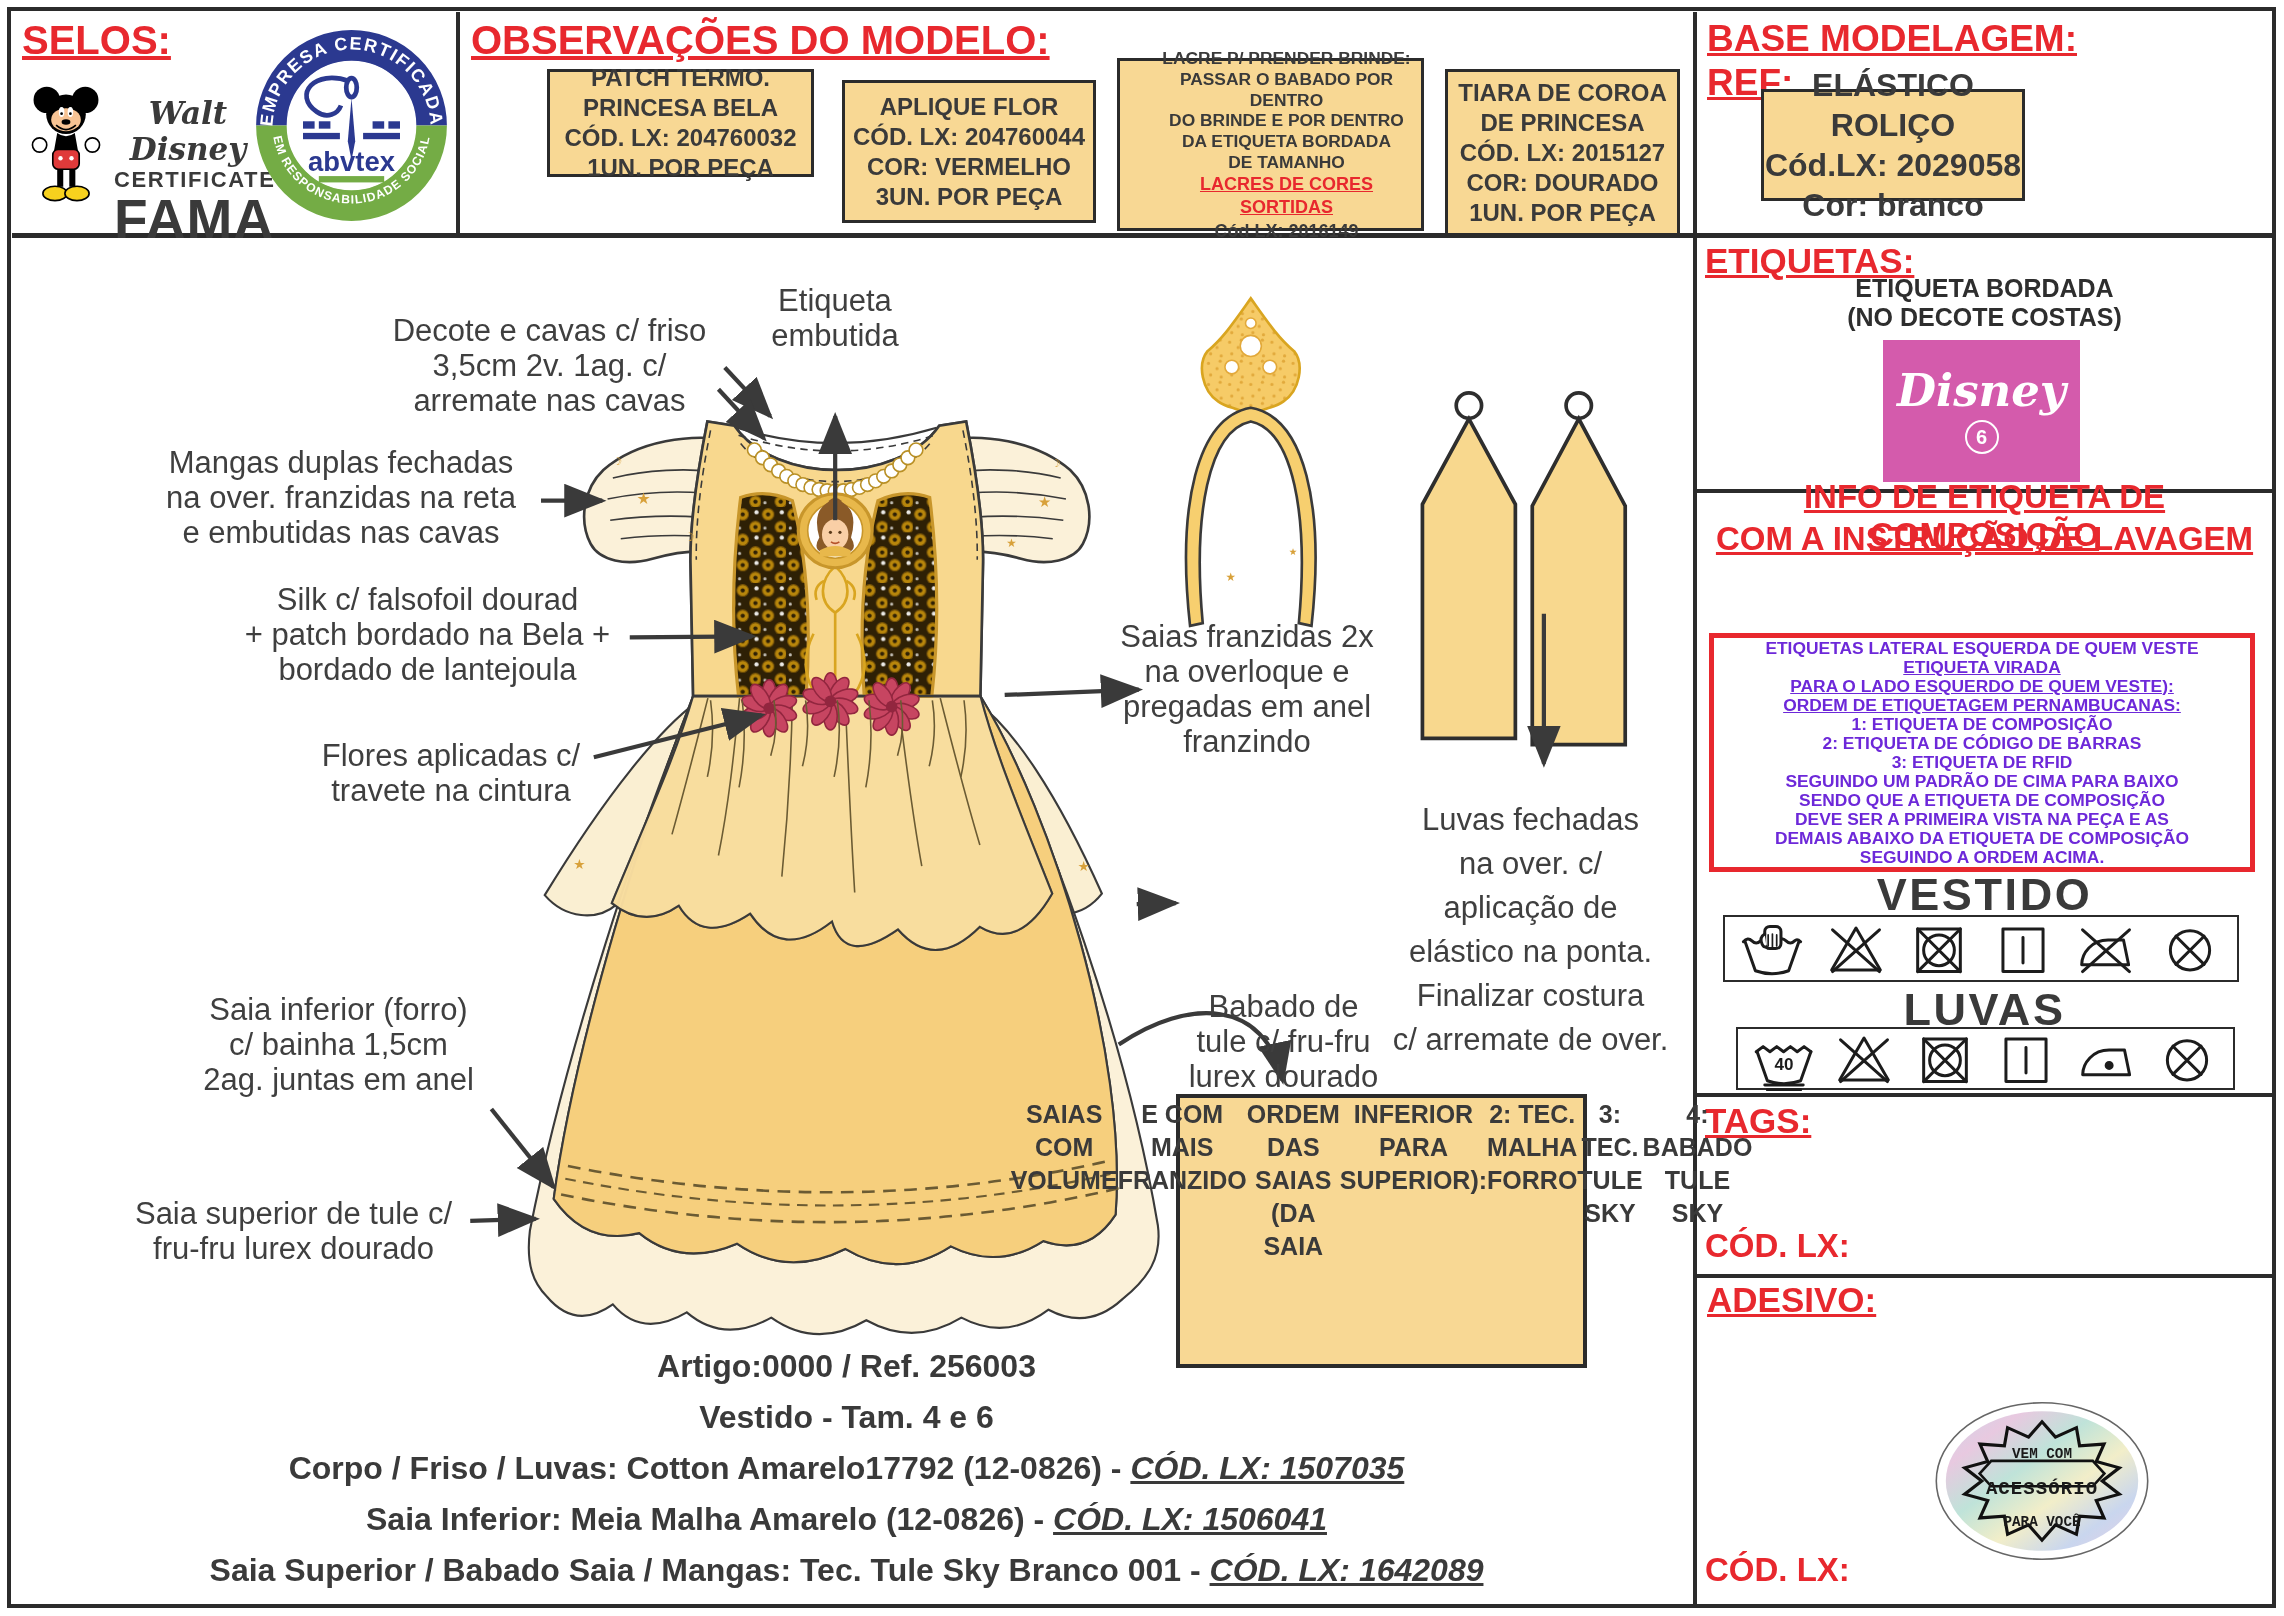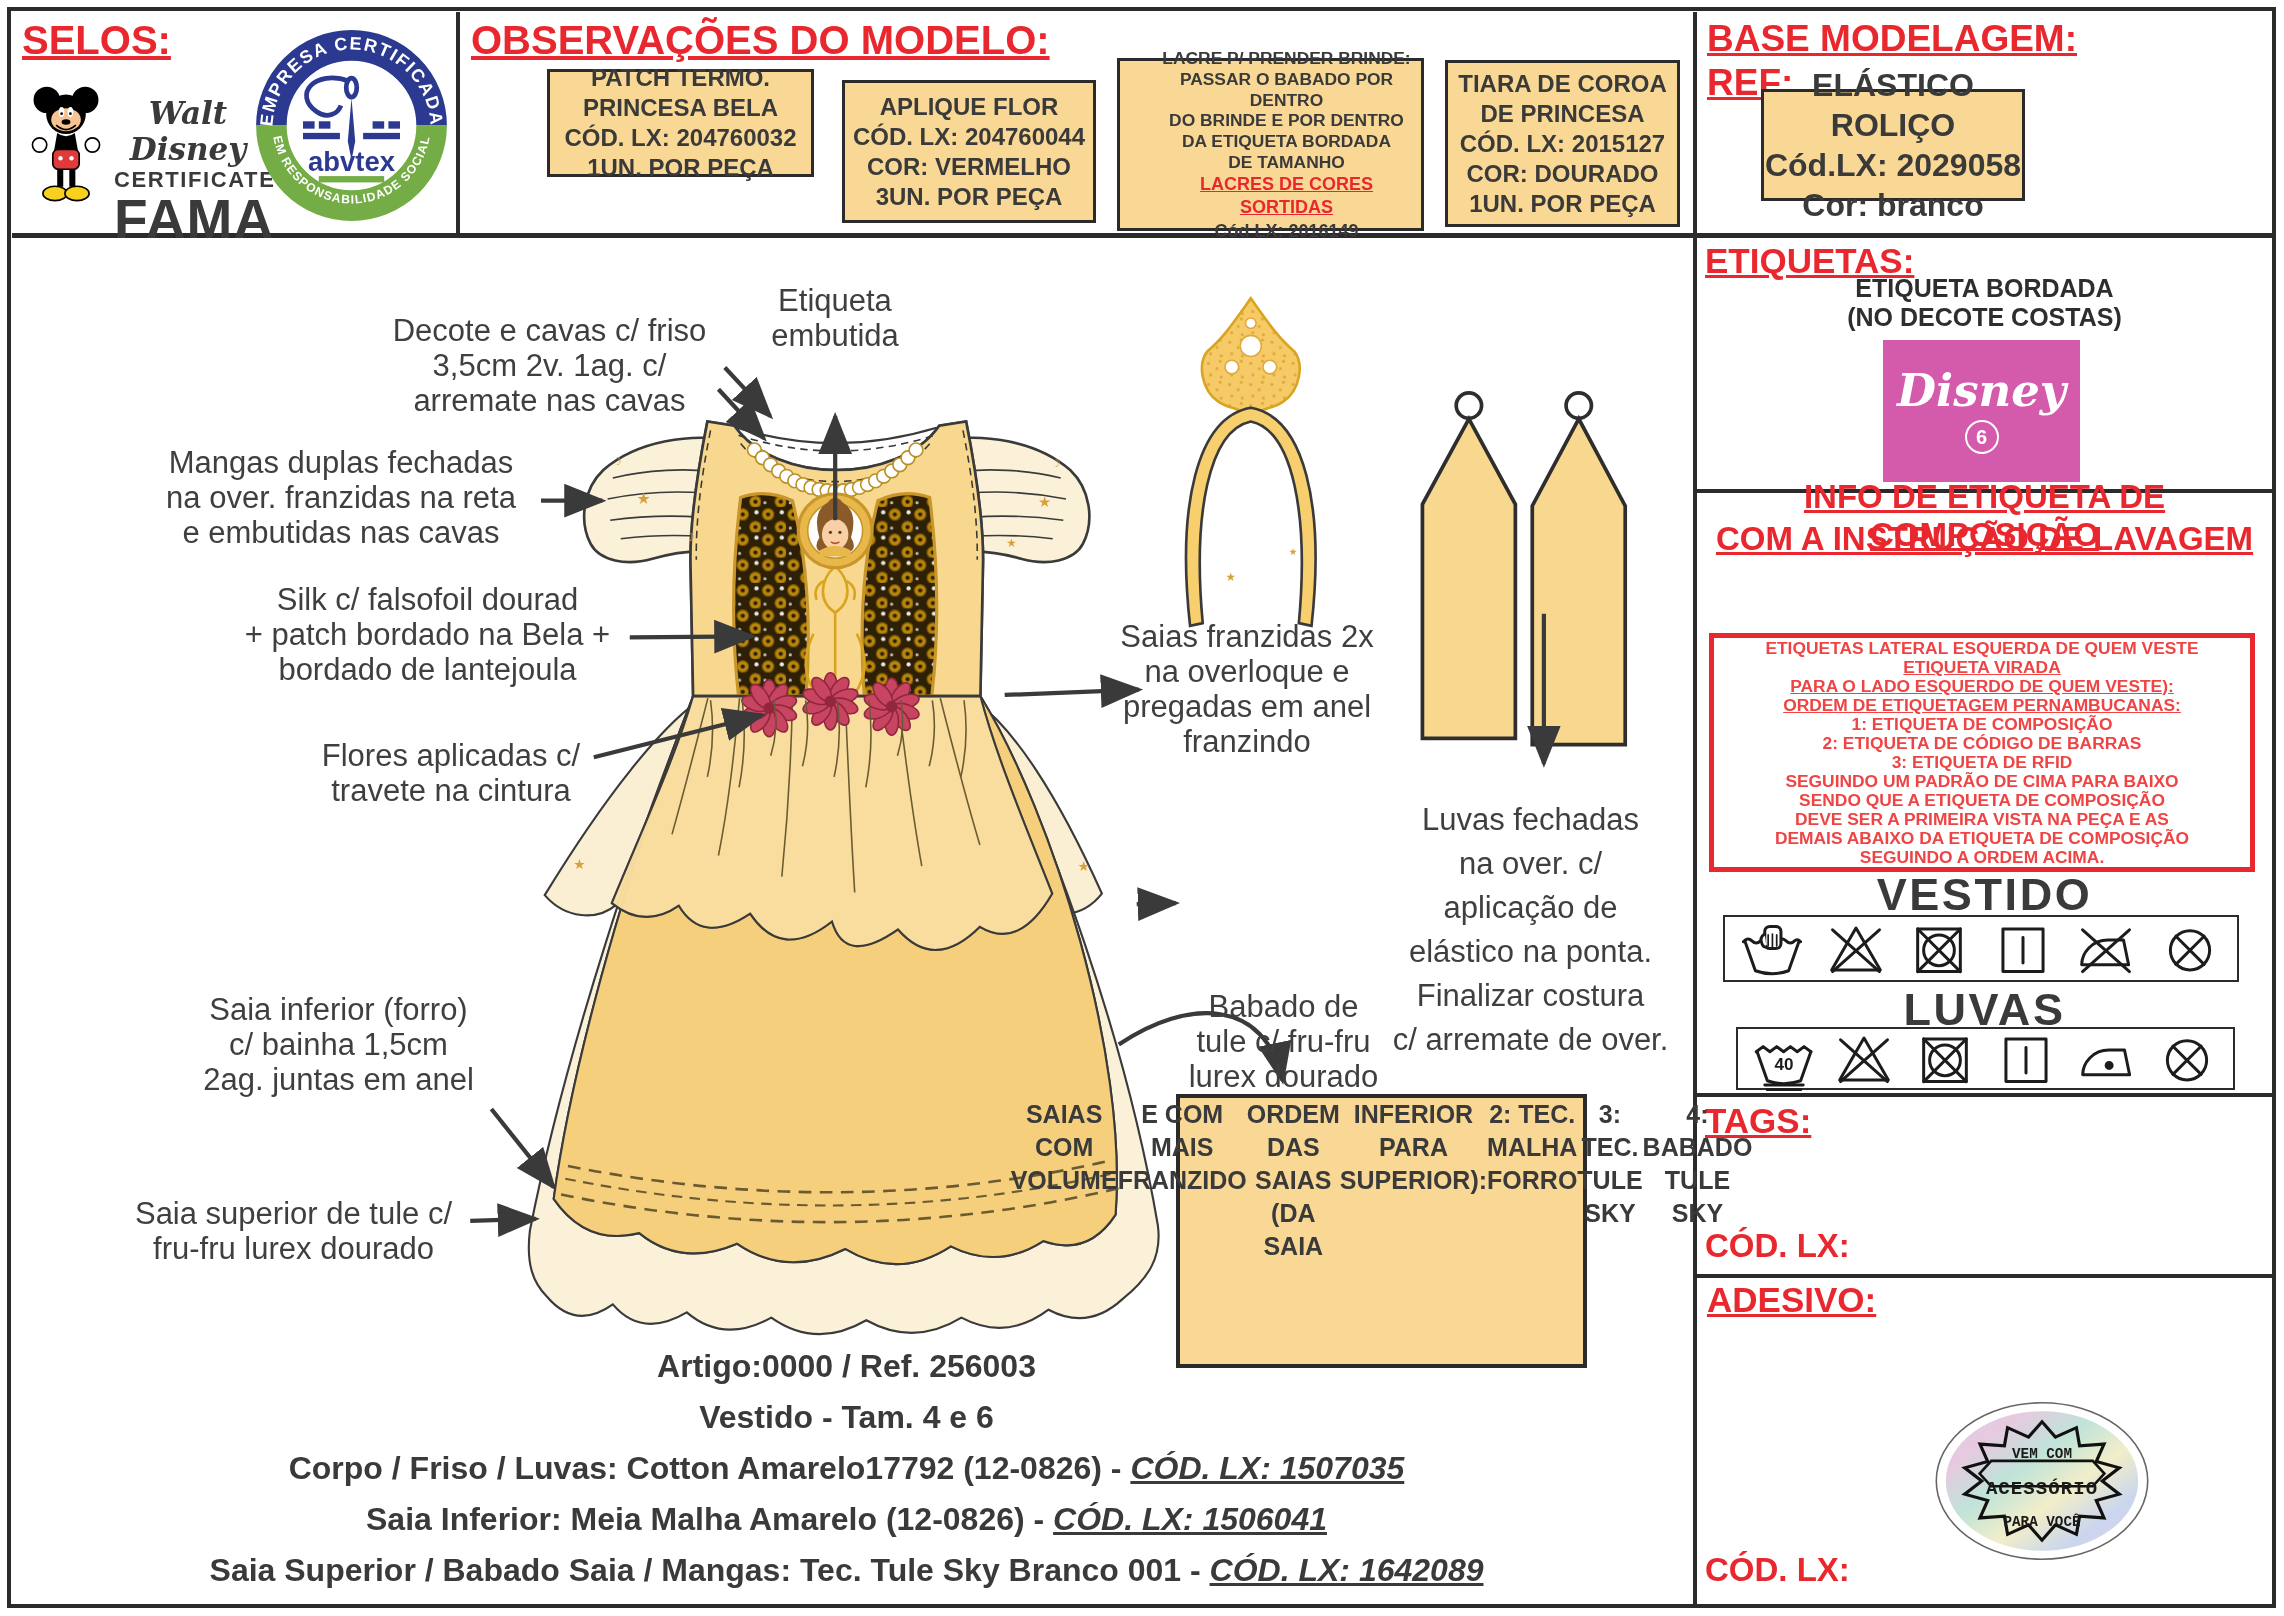--- a/index.html
+++ b/index.html
@@ -25,21 +25,21 @@
   .ann1{left:724px;top:283px;width:222px;}
   .ann2{left:143px;top:445px;width:396px;}
   .ann3{left:219px;top:582px;width:417px;}
   .ann4{left:298px;top:738px;width:306px;}
   .ann5{left:180px;top:992px;width:317px;}
   .ann6{left:114px;top:1196px;width:359px;}
   .ann7{left:1099px;top:619px;width:296px;}
   .ann8{left:1384px;top:798px;width:293px;line-height:44px;}
   .ann9{left:1170px;top:989px;width:227px;}
   .redbox{position:absolute;left:1709px;top:633px;width:546px;height:239px;border:5.3px solid #e8282e;
-          box-sizing:border-box;color:#ef4444;font-weight:bold;text-align:center;font-size:17.4px;line-height:19px;
+          box-sizing:border-box;color:#6d28d9;font-weight:bold;text-align:center;font-size:17.4px;line-height:19px;
           display:flex;flex-direction:column;justify-content:center;}
   .redbox .u{text-decoration:underline;}
   .care-title{position:absolute;left:1700px;width:569px;text-align:center;font-weight:bold;
               font-size:45px;letter-spacing:2.6px;color:#3a3a3a;}
   .care-row{position:absolute;background:#fff;border:2.1px solid #2b2b2b;box-sizing:border-box;
             display:flex;align-items:center;justify-content:space-around;padding:0 5.3px;}
   .care-row svg{display:block;}
   .codlx{position:absolute;color:#e8282e;font-weight:bold;font-size:33px;}
   
   .pinklabel{position:absolute;left:1883px;top:340px;width:197px;height:142px;background:#d45bac;
@@ -399,21 +399,21 @@
           <path d="M36,25 C60,2 112,6 112,22 C112,40 60,46 36,25" fill="none" stroke="#b9bdc4" stroke-width="5"></path>
         </svg>
         <div class="bl">LACRE P/ PRENDER BRINDE:</div>
         <div class="bl">PASSAR O BABADO POR DENTRO</div>
         <div class="bl">DO BRINDE E POR DENTRO</div>
         <div class="bl">DA ETIQUETA BORDADA</div>
         <div class="bl">DE TAMANHO</div>
         <div class="redline">LACRES DE CORES SORTIDAS</div>
         <div class="codline">Cód LX: 2016149</div>
       </div>
-      <div class="tanbox obsbox" style="left: 1445px; top: 60px; width: 235px; height: 167px; z-index: 2;">
+      <div class="tanbox obsbox" style="left: 1445px; top: 69px; width: 235px; height: 167px; z-index: 2;">
         <div class="bl">TIARA DE COROA</div>
         <div class="bl">DE PRINCESA</div>
         <div class="bl">CÓD. LX: 2015127</div>
         <div class="bl">COR: DOURADO</div>
         <div class="bl">1UN. POR PEÇA</div>
       </div>
     </div>
 
   <div class="redhead" style="left:1707px;top:18px;font-size:37px;">BASE MODELAGEM:</div>
   <div class="redhead" style="left:1707px;top:62px;font-size:37px;">REF:</div>

